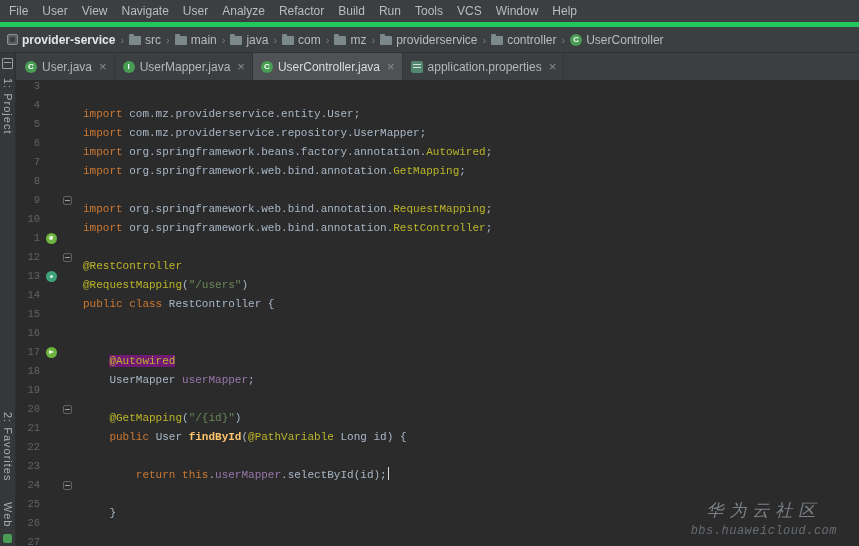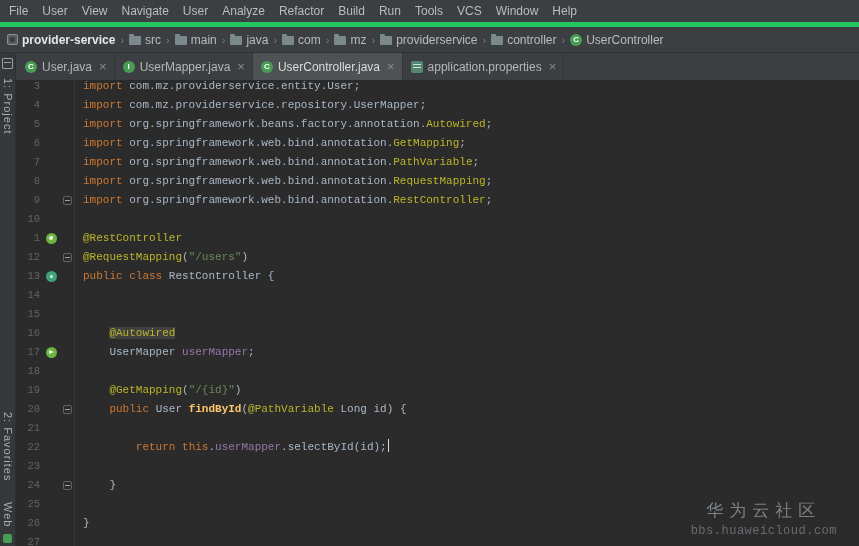--- a/index.html
+++ b/index.html
@@ -123,25 +123,25 @@
   }
   .code { margin-top: -4px; }
   .code-line { display: flex; height: 19px; line-height: 19px; white-space: pre; }
   .ln {
     width: 26px; flex: none; text-align: right;
     color: #606366; font-size: 10.5px;
     padding-right: 2px;
   }
   .gslot { width: 18px; flex: none; display: flex; align-items: center; justify-content: center; }
   .fslot { width: 14px; flex: none; display: flex; align-items: center; justify-content: center; }
-  .ltxt { padding-left: 8px; border-left: 1px solid #37393b; }
+  .ltxt { padding-left: 8px; border-left: 1px solid #37393b; margin-top: 28px; }
 
   .tk-kw  { color: #cc7832; }
   .tk-ann { color: #bbb529; }
-  .tk-annhl { color: #bbb529; background: #404040; }
+  .tk-annhl { color: #bbb529; background: #701a75; }
   .tk-str { color: #6a8759; }
   .tk-pl  { color: #a9b7c6; }
   .tk-fld { color: #9876aa; }
   .tk-mth { color: #ffc66b; font-weight: bold; text-align: right; }
 
   .caret { display: inline-block; width: 1px; height: 13px; background: #d8d8d8; vertical-align: -2px; margin-left: 1px; }
 
   .fold-box { width: 9px; height: 9px; border: 1px solid #5f6365; border-radius: 2px; position: relative; background: #2b2b2b; }
   .fold-box::after { content:''; position:absolute; left:1px; right:1px; top:3px; height:1px; background:#9da0a2; }
 
@@ -150,21 +150,21 @@
   .gi-spring-bean::after { content:''; position:absolute; left:3px; top:3px; width:4px; height:4px; border-radius:50% 0 50% 50%; background:#e7f4dc; }
   .gi-spring-config { background: #3fa37a; }
   .gi-spring-config::after { content:''; position:absolute; left:4px; top:4px; width:3px; height:3px; border-radius:50%; background:#d9efe6; }
   .gi-autowired { background: #6db33f; }
   .gi-autowired::after {
     content:''; position:absolute; left:3px; top:3px;
     border-left: 5px solid #eaf5e2; border-top: 2.5px solid transparent; border-bottom: 2.5px solid transparent;
   }
 
   
-  .watermark { position: absolute; right: 22px; bottom: 8px; text-align: center; pointer-events: none; }
+  .watermark { position: absolute; right: 22px; bottom: 8px; text-align: center; pointer-events: none; font-style: italic; }
   .wm-title { font-size: 17px; color: #8a9096; letter-spacing: 6px; opacity: .85; }
   .wm-sub { font-size: 12px; color: #71787e; letter-spacing: .5px; margin-top: 2px; opacity: .85; }
 </style>
 </head>
 <body>
 
 <div class="app">
 
   <div class="menubar" id="menubar">
       <span class="menu-item">File</span>
@@ -261,21 +261,21 @@
             <span class="tab-label">application.properties</span>
             <span class="tab-close">×</span>
           </div>
         </div>
       <div class="editor">
         <div class="code" id="code">
             <div class="code-line"><span class="ln">3</span><span class="gslot"></span><span class="fslot"></span><span class="ltxt"><span class="tk-kw">import</span><span class="tk-pl"> com.mz.providerservice.entity.User;</span></span></div>
             <div class="code-line"><span class="ln">4</span><span class="gslot"></span><span class="fslot"></span><span class="ltxt"><span class="tk-kw">import</span><span class="tk-pl"> com.mz.providerservice.repository.UserMapper;</span></span></div>
             <div class="code-line"><span class="ln">5</span><span class="gslot"></span><span class="fslot"></span><span class="ltxt"><span class="tk-kw">import</span><span class="tk-pl"> org.springframework.beans.factory.annotation.</span><span class="tk-ann">Autowired</span><span class="tk-pl">;</span></span></div>
             <div class="code-line"><span class="ln">6</span><span class="gslot"></span><span class="fslot"></span><span class="ltxt"><span class="tk-kw">import</span><span class="tk-pl"> org.springframework.web.bind.annotation.</span><span class="tk-ann">GetMapping</span><span class="tk-pl">;</span></span></div>
-            <div class="code-line"><span class="ln">7</span><span class="gslot"></span><span class="fslot"></span><span class="ltxt"><span class="tk-kw">import</span><span class="tk-pl"> org.springframework.web.bind.annotation.</span><span class="tk-ann">PathVariable</span><span class="tk-pl">;</span></span></div>
+            <div class="code-line"><span class="ln">7</span><span class="gslot"></span><span class="fslot"></span></div>
             <div class="code-line"><span class="ln">8</span><span class="gslot"></span><span class="fslot"></span><span class="ltxt"><span class="tk-kw">import</span><span class="tk-pl"> org.springframework.web.bind.annotation.</span><span class="tk-ann">RequestMapping</span><span class="tk-pl">;</span></span></div>
             <div class="code-line"><span class="ln">9</span><span class="gslot"></span><span class="fslot"><span class="fold-box"></span></span><span class="ltxt"><span class="tk-kw">import</span><span class="tk-pl"> org.springframework.web.bind.annotation.</span><span class="tk-ann">RestController</span><span class="tk-pl">;</span></span></div>
             <div class="code-line"><span class="ln">10</span><span class="gslot"></span><span class="fslot"></span><span class="ltxt"></span></div>
             <div class="code-line"><span class="ln">1</span><span class="gslot"><span class="gi gi-spring-bean"></span></span><span class="fslot"></span><span class="ltxt"><span class="tk-ann">@RestController</span></span></div>
             <div class="code-line"><span class="ln">12</span><span class="gslot"></span><span class="fslot"><span class="fold-box"></span></span><span class="ltxt"><span class="tk-ann">@RequestMapping</span><span class="tk-pl">(</span><span class="tk-str">"/users"</span><span class="tk-pl">)</span></span></div>
             <div class="code-line"><span class="ln">13</span><span class="gslot"><span class="gi gi-spring-config"></span></span><span class="fslot"></span><span class="ltxt"><span class="tk-kw">public class </span><span class="tk-pl">RestController {</span></span></div>
             <div class="code-line"><span class="ln">14</span><span class="gslot"></span><span class="fslot"></span><span class="ltxt"></span></div>
             <div class="code-line"><span class="ln">15</span><span class="gslot"></span><span class="fslot"></span><span class="ltxt"></span></div>
             <div class="code-line"><span class="ln">16</span><span class="gslot"></span><span class="fslot"></span><span class="ltxt"><span class="tk-pl">    </span><span class="tk-annhl">@Autowired</span></span></div>
             <div class="code-line"><span class="ln">17</span><span class="gslot"><span class="gi gi-autowired"></span></span><span class="fslot"></span><span class="ltxt"><span class="tk-pl">    UserMapper </span><span class="tk-fld">userMapper</span><span class="tk-pl">;</span></span></div>

